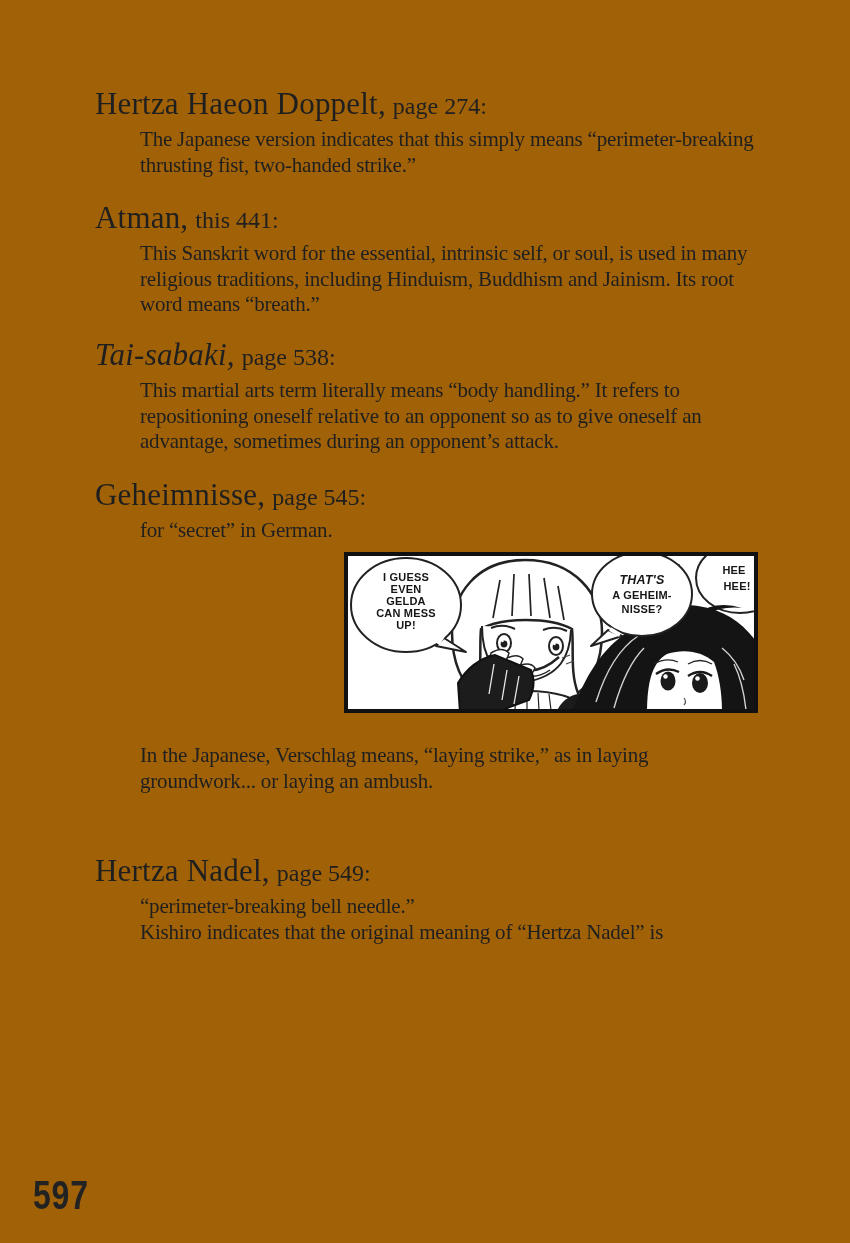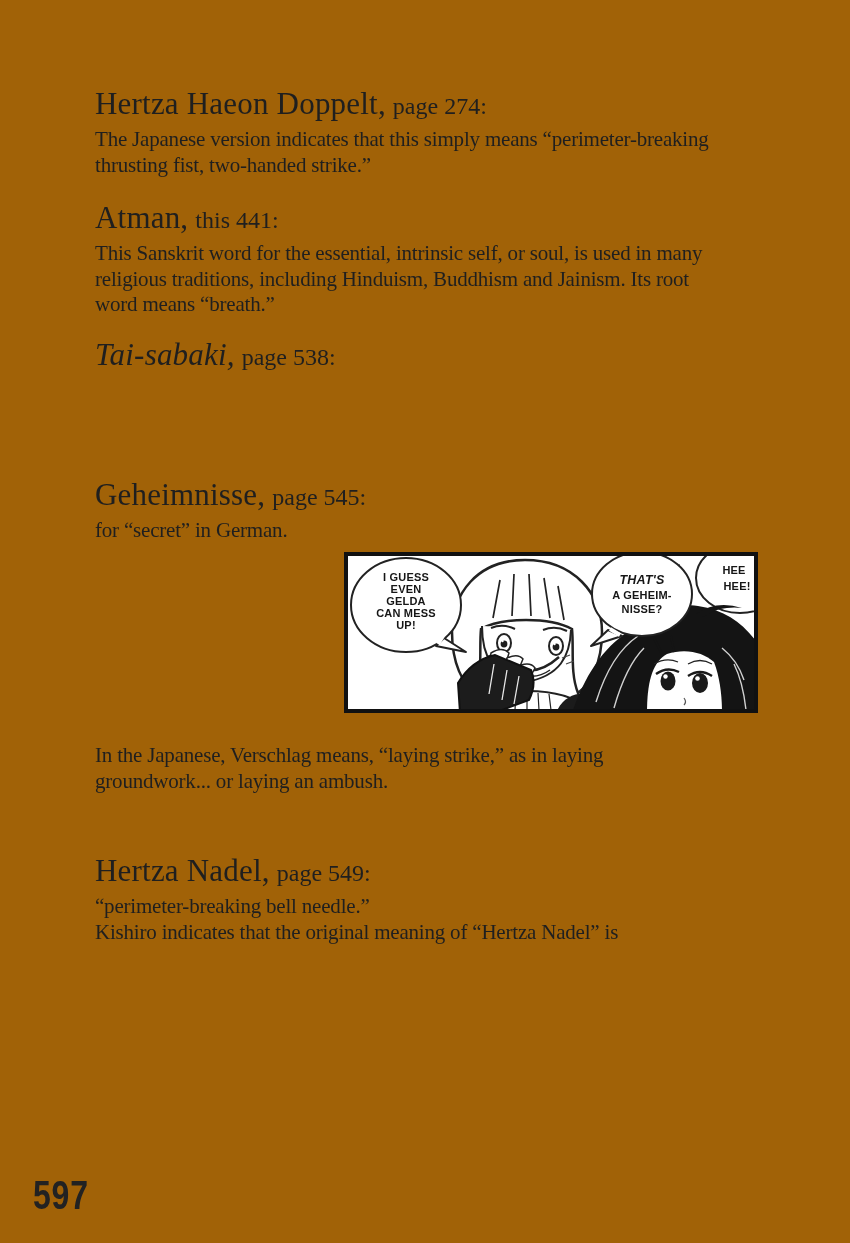--- a/index.html
+++ b/index.html
@@ -11,21 +11,21 @@
     position: relative;
     overflow: hidden;
   }
   .page { position: absolute; inset: 0; background: #a16207; }
   .entry { position: absolute; left: 95px; width: 705px; }
   .entry-heading { margin: 0; font-weight: 400; line-height: 35px; white-space: nowrap; }
   .term { font-size: 31px; letter-spacing: 0.2px; }
   .term.italic { font-style: italic; }
   .page-ref { font-size: 24px; margin-left: 7px; }
   .entry-body { margin-top: 3px; font-size: 21px; line-height: 25.5px; letter-spacing: -0.2px; }
-  .entry-body .line { white-space: nowrap; }
+  .entry-body .line { white-space: nowrap; margin-left: 45px; }
   .page-num {
     position: absolute; left: 33px; top: 1172px;
     font-family: "Liberation Sans", sans-serif;
     font-weight: 700; font-size: 41px; letter-spacing: 1px;
     transform: scaleX(0.78); transform-origin: left center;
     color: #222;
   }
   .manga-panel { position: absolute; left: 344px; top: 552px; width: 414px; height: 161px; }
   .bubble-text {
     font-family: "Liberation Sans", sans-serif;
@@ -51,20 +51,25 @@
     <h2 class="entry-heading"><span class="term">Atman,</span><span class="page-ref">this 441:</span></h2>
     <div class="entry-body">
       <div class="line">This Sanskrit word for the essential, intrinsic self, or soul, is used in many</div>
       <div class="line">religious traditions, including Hinduism, Buddhism and Jainism. Its root</div>
       <div class="line">word means “breath.”</div>
     </div>
   </section>
 
   <section class="entry" style="top:337px">
     <h2 class="entry-heading"><span class="term italic">Tai-sabaki,</span><span class="page-ref">page 538:</span></h2>
+    <div class="entry-body">
+      <div class="line">This martial arts term literally means “body handling.” It refers to</div>
+      <div class="line">repositioning oneself relative to an opponent so as to give oneself an</div>
+      <div class="line">advantage, sometimes during an opponent’s attack.</div>
+    </div>
   </section>
 
   <section class="entry" style="top:477px">
     <h2 class="entry-heading"><span class="term">Geheimnisse,</span><span class="page-ref">page 545:</span></h2>
     <div class="entry-body">
       <div class="line">for “secret” in German.</div>
     </div>
   </section>
 
   <svg class="manga-panel" viewBox="0 0 414 161">

